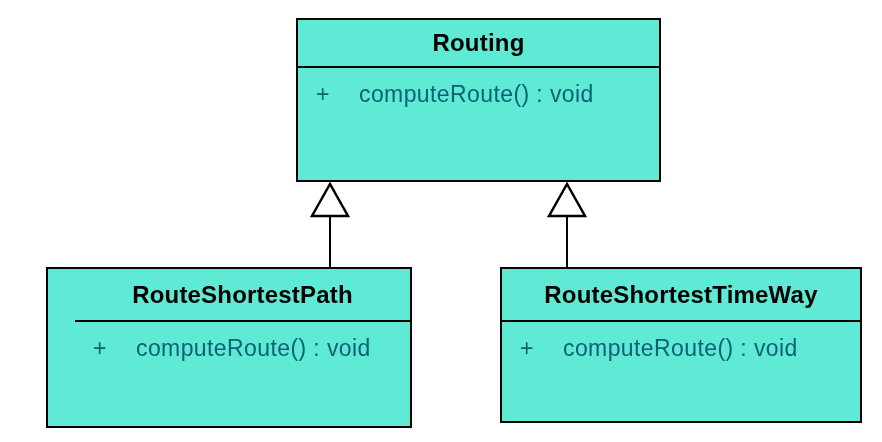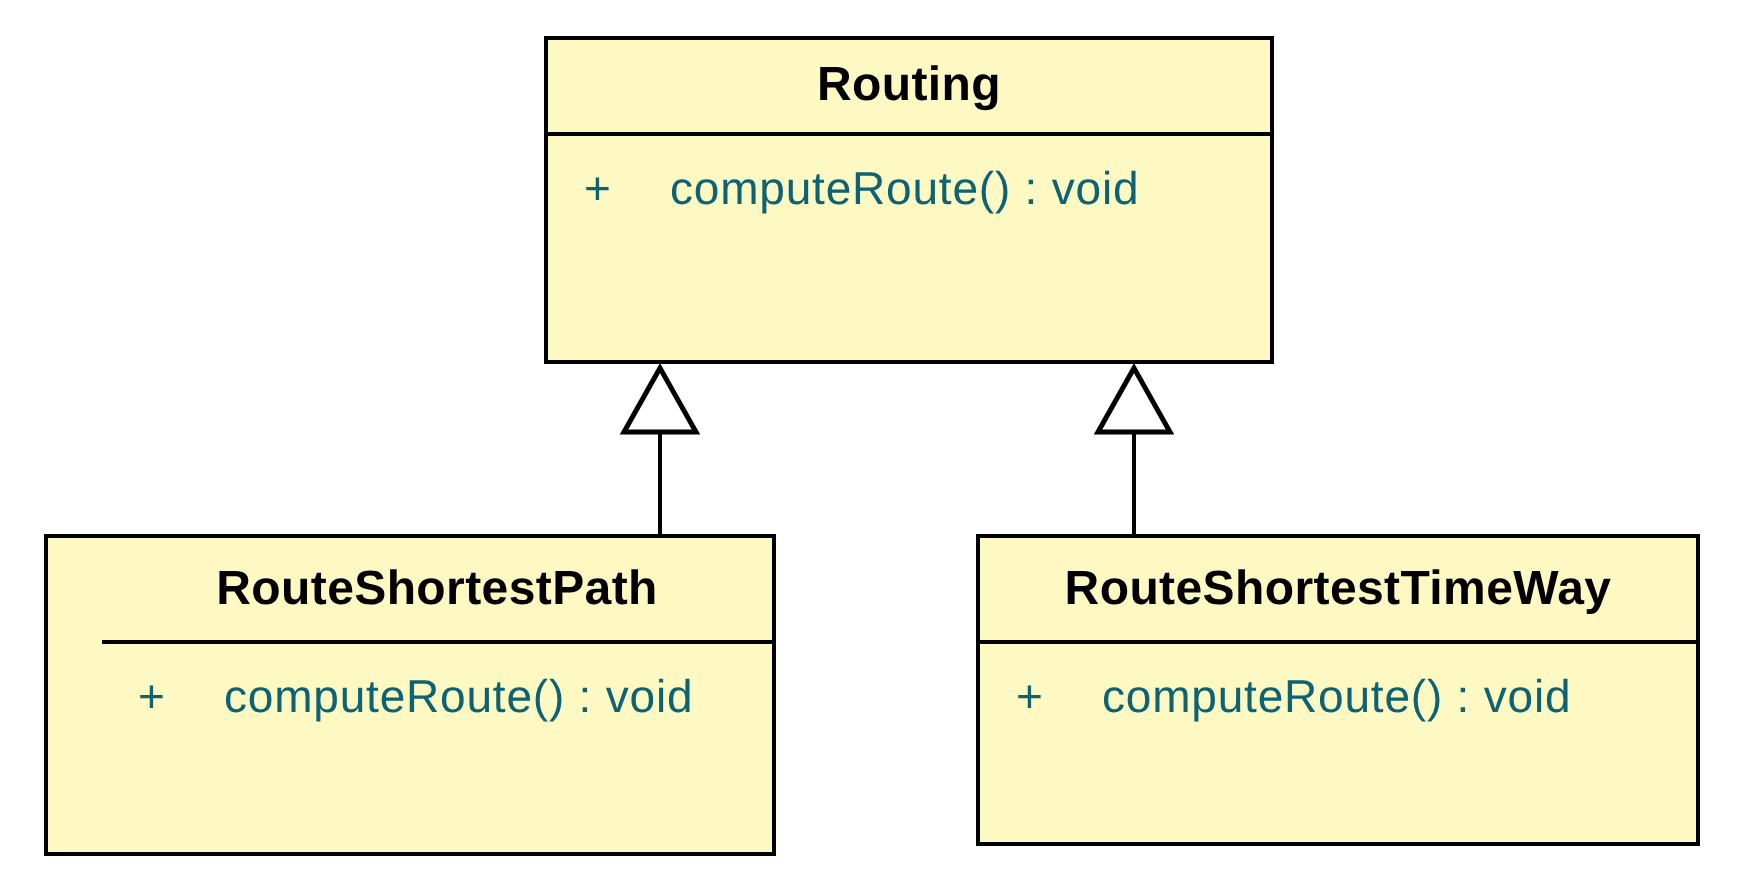--- a/index.html
+++ b/index.html
@@ -31,22 +31,23 @@
   .connectors polygon {
     fill: #ffffff;
     stroke: var(--line-color, #000000);
     stroke-width: 2.5;
     stroke-linejoin: miter;
   }
   .uml-class {
     position: absolute;
     z-index: 2;
     box-sizing: border-box;
-    background: #fef9c3;
+    background: #5eead4;
     border: 2.5px solid var(--line-color, #000000);
+    margin-left: 24px;
   }
   .uml-title {
     display: flex;
     align-items: center;
     justify-content: center;
     box-sizing: border-box;
     border-bottom: 2.5px solid var(--line-color, #000000);
     font-weight: 700;
     font-size: 24px;
     color: var(--title-color, #000000);
@@ -66,21 +67,21 @@
   }
   .uml-member .vis {
     display: inline-block;
     width: 43px;
     flex: 0 0 43px;
   }
   .cls-routing { left: 272px; top: 18px;  width: 365px; height: 164px; }
   .cls-routing .uml-title { height: 48px; }
   .cls-left    { left: 22px;  top: 267px; width: 366px; height: 161px; padding-left: 27px; }
   .cls-left .uml-title { height: 53px; }
-  .cls-right   { left: 488px; top: 267px; width: 362px; height: 156px; }
+  .cls-right   { left: 476px; top: 267px; width: 362px; height: 156px; }
   .cls-right .uml-title { height: 53px; }
 </style>
 </head>
 <body>
 
 <div class="canvas">
 
   <svg class="connectors" viewBox="0 0 882 442" xmlns="http://www.w3.org/2000/svg">
     <g>
       <line x1="330" y1="214" x2="330" y2="268"></line>

